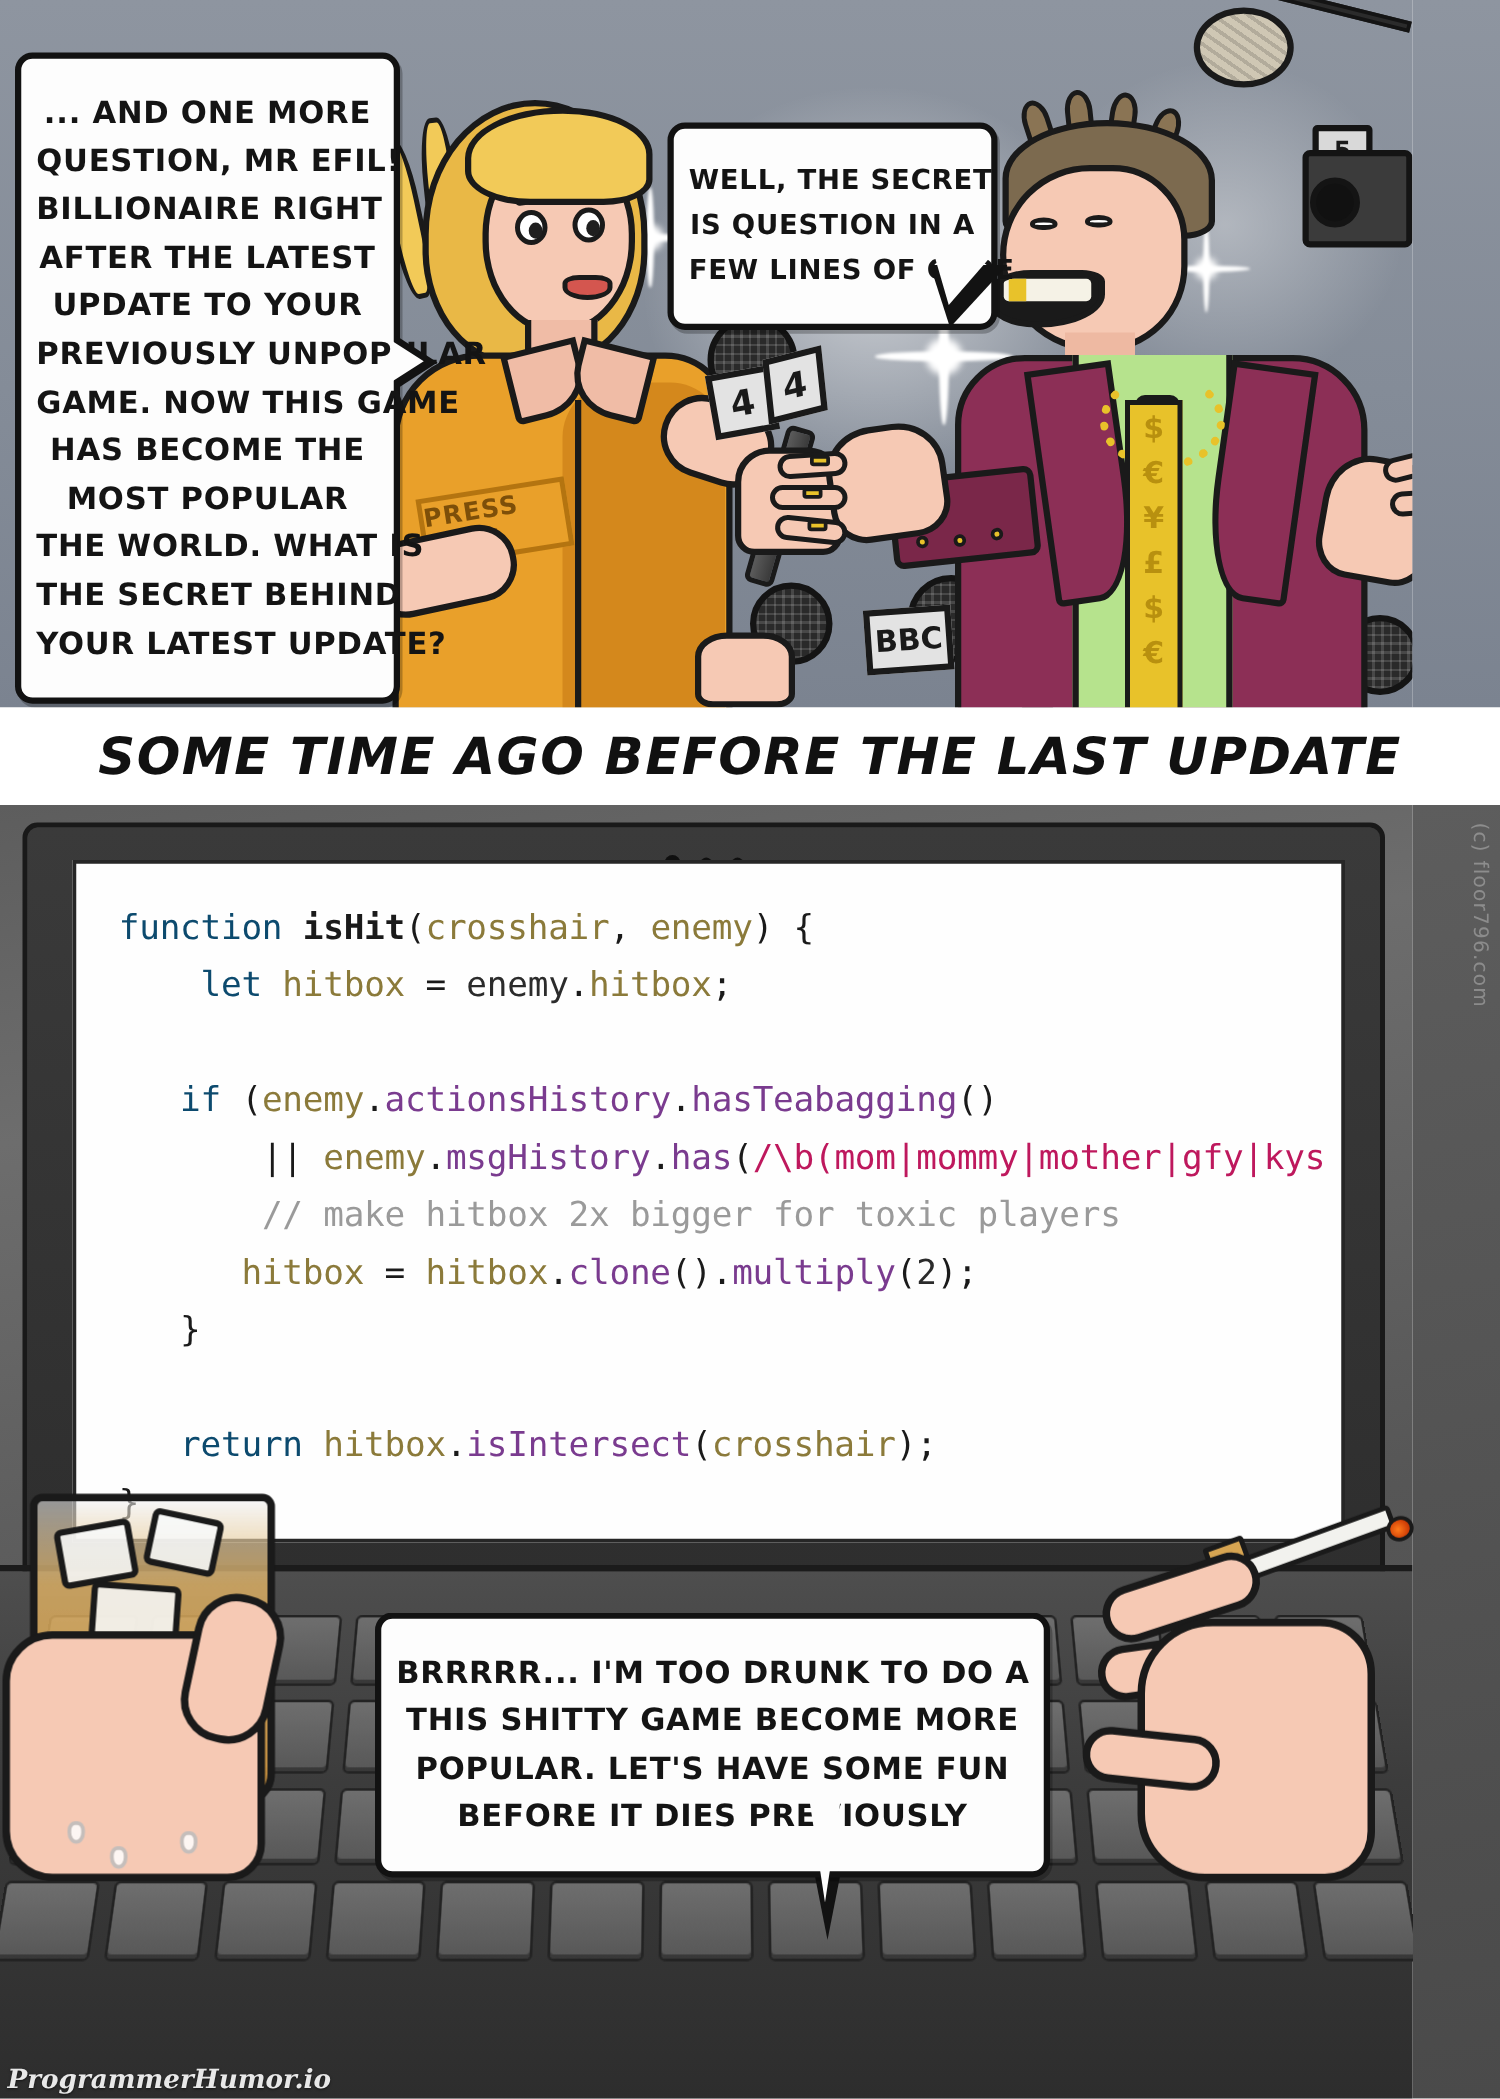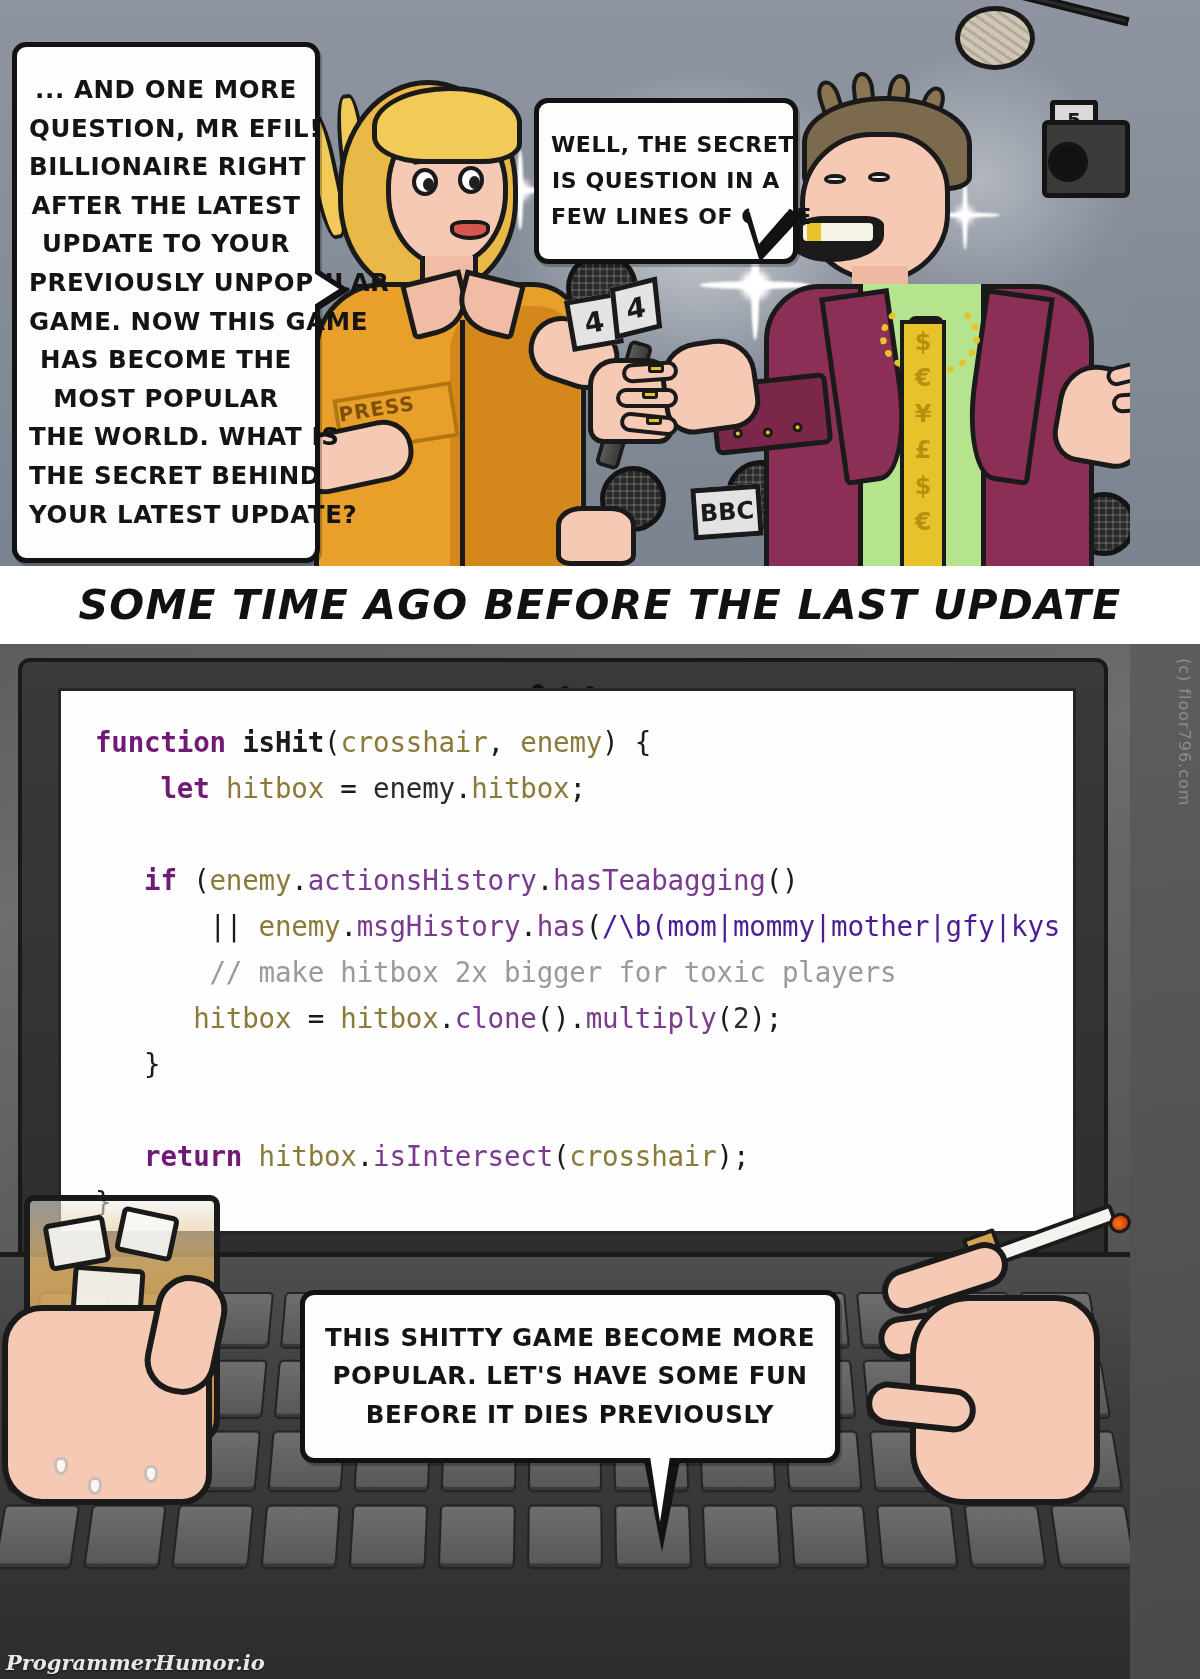--- a/index.html
+++ b/index.html
@@ -330,28 +330,28 @@
     position: absolute;
     left: 34px; top: 28px;
     width: 1020px;
     font-family: "DejaVu Sans Mono", monospace;
     font-size: 27.5px;
     line-height: 46px;
     white-space: pre;
     color: #2b2b2b;
     letter-spacing: -0.2px;
   }
-  .kw   { color: #701a75; font-weight: bold; }
+  .kw   { color: #0c4a6e; }
   .fn   { color: #1a1a1a; font-weight: bold; }
   .meth { color: #7a3b8f; }
   .prop { color: #8b7a3a; }
   .var  { color: #2b2b2b; }
   .num  { color: #2b2b2b; }
   .com  { color: #9a9a9a; }
-  .rx   { color: #4c1d95; }
+  .rx   { color: #be185d; }
   .pun  { color: #1a1a1a; }
 
   #laptop-base {
     position:absolute; left: 0px; top: 608px; width: 1130px; height: 427px;
     background: linear-gradient(180deg,#4e4e4e 0%, #3c3c3c 40%, #2d2d2d 100%);
     border-top: 5px solid #1b1b1b;
   }
   #keyboard {
     position:absolute; left: 40px; top: 648px; width: 1050px; height: 360px;
     display:grid;
@@ -698,20 +698,21 @@
     <div class="cig-body"></div>
     <div class="cig-ember"></div>
     <div class="ch-finger" style="left:20px; top:40px; width:130px; height:46px; transform:rotate(-18deg);"></div>
     <div class="ch-finger" style="left:18px; top:96px; width:120px; height:44px; transform:rotate(-8deg);"></div>
     <div class="ch-palm"></div>
     <div class="ch-finger" style="left:6px; top:170px; width:110px; height:44px; transform:rotate(6deg);"></div>
   </div>
 
   <div class="tail" id="tail-drunk"></div>
   <div class="bubble" id="bubble-drunk">
+    <div class="line">BRRRRR... I'M TOO DRUNK TO DO A</div>
     <div class="line">THIS SHITTY GAME BECOME MORE</div>
     <div class="line">POPULAR. LET'S HAVE SOME FUN</div>
     <div class="line">BEFORE IT DIES PREVIOUSLY</div>
   </div>
   <div class="tail" id="tail-drunk-in"></div>
 
   <div id="wm-floor">(c) floor796.com</div>
   <div id="wm-ph">ProgrammerHumor.io</div>
 
 </div>

